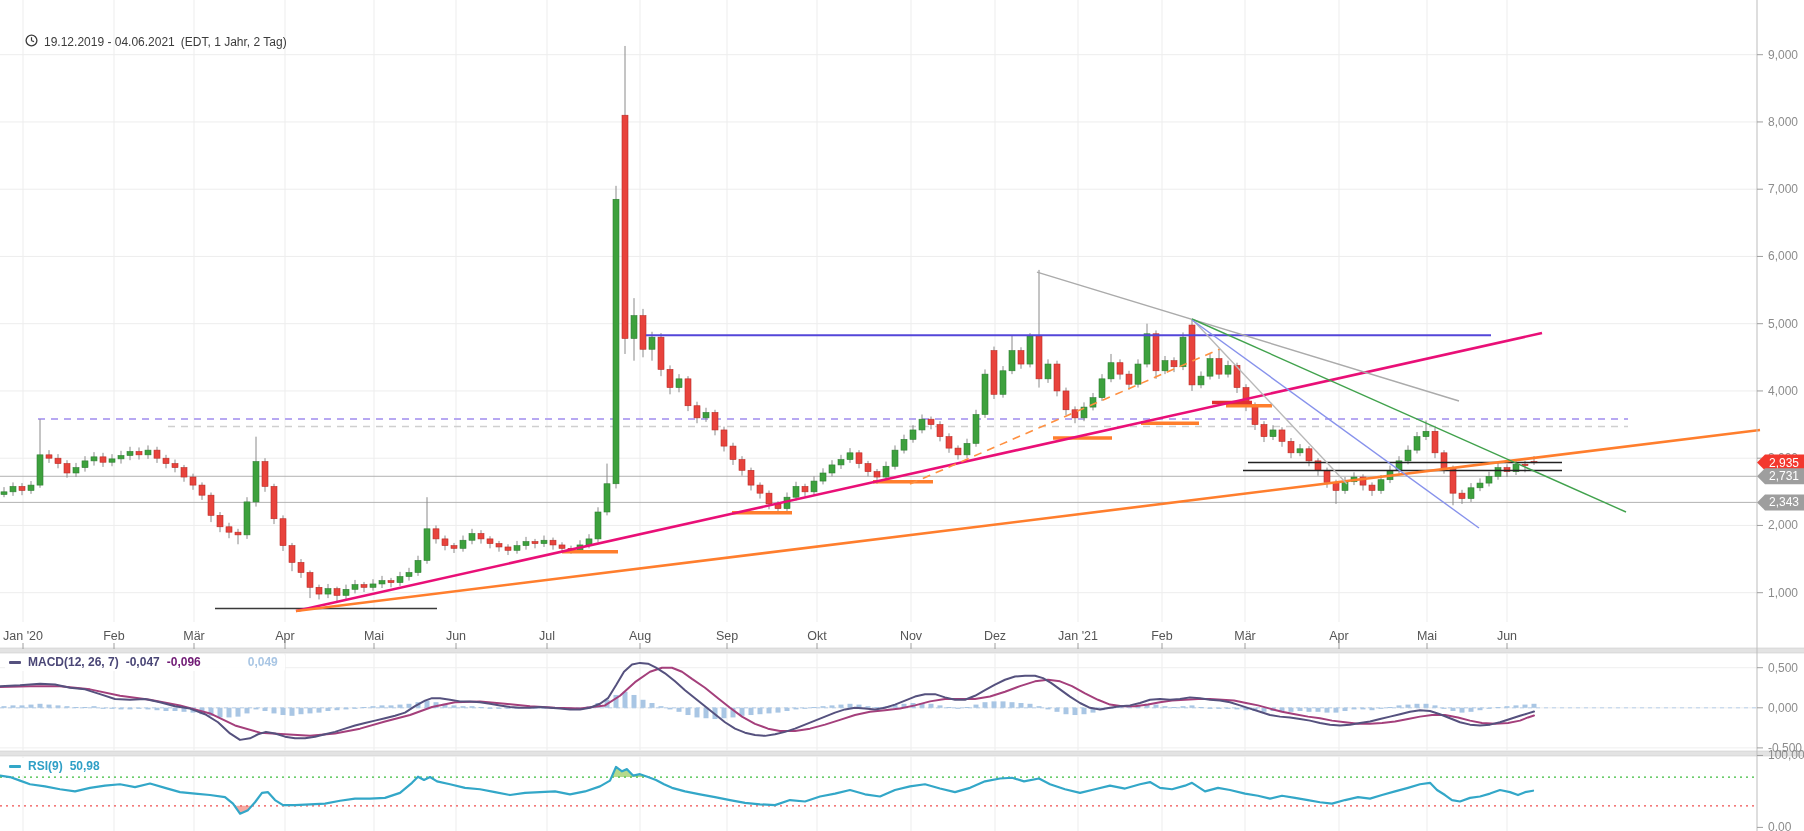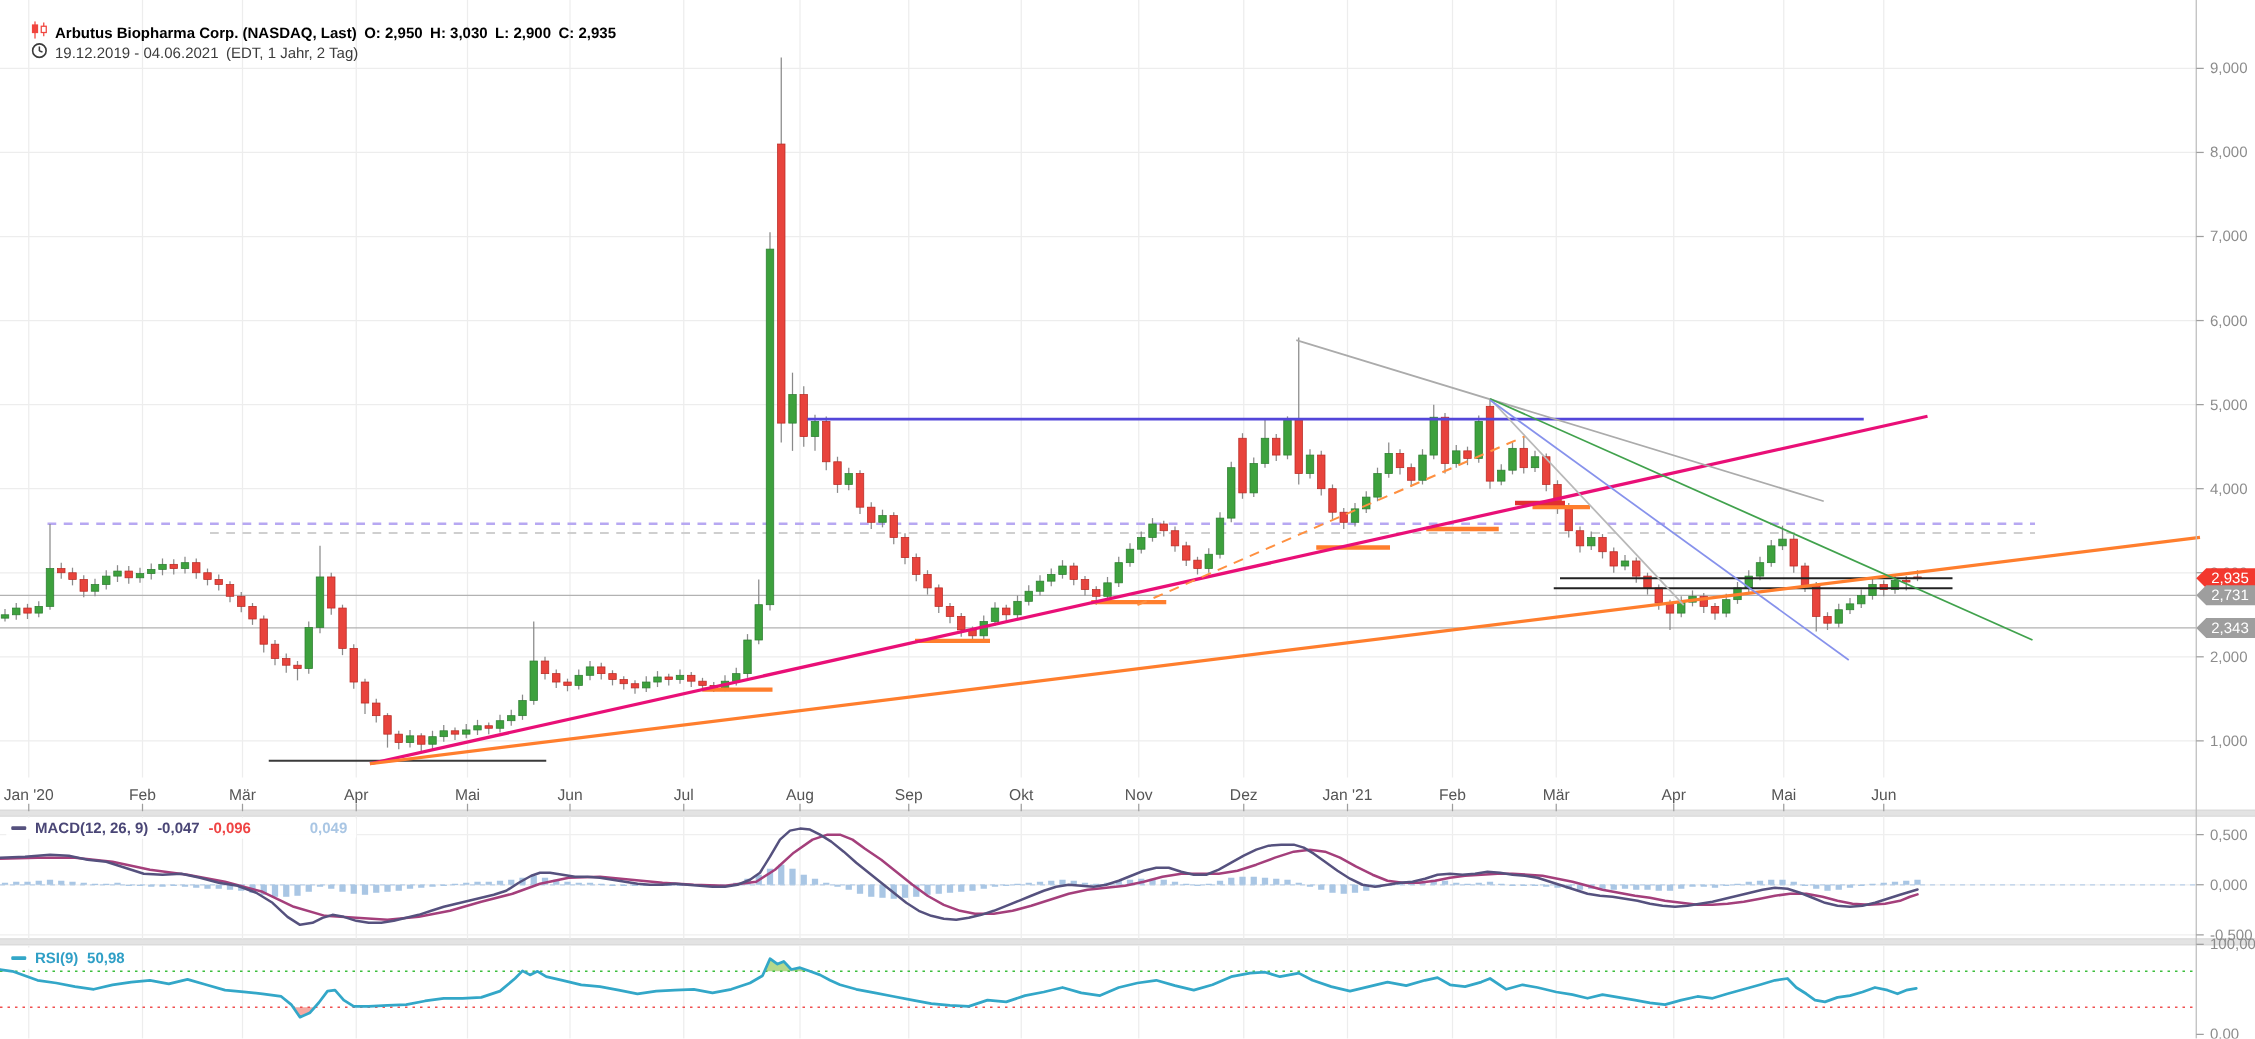--- a/index.html
+++ b/index.html
@@ -727,55 +727,38 @@
       <g>
         <polygon points="1757,462.5712500000001 1765,454.5712500000001 1804,454.5712500000001 1804,470.5712500000001 1765,470.5712500000001" fill="#f3382e"></polygon>
         <text x="1769" y="466.5712500000001" font-size="12" fill="#ffffff" text-anchor="start" font-weight="normal">2,935</text>
         <polygon points="1757,476.29025 1765,468.29025 1804,468.29025 1804,484.29025 1765,484.29025" fill="#9e9e9e"></polygon>
         <text x="1769" y="480.29025" font-size="12" fill="#ffffff" text-anchor="start" font-weight="normal">2,731</text>
         <polygon points="1757,502.3832500000001 1765,494.3832500000001 1804,494.3832500000001 1804,510.3832500000001 1765,510.3832500000001" fill="#9e9e9e"></polygon>
         <text x="1769" y="506.3832500000001" font-size="12" fill="#ffffff" text-anchor="start" font-weight="normal">2,343</text>
       </g>
     </svg>
 
-  <div class="hdr hdr-title">
-    <span>
-      <svg width="13" height="14" viewBox="0 0 13 14">
-        <g stroke="#f0453e" fill="#f0453e">
-          <line x1="3" y1="0" x2="3" y2="14" stroke-width="1"></line>
-            <rect x="1" y="3" width="4" height="6"></rect>
-          <line x1="10" y1="1" x2="10" y2="12" stroke-width="1"></line>
-            <rect x="8" y="4" width="4" height="5" fill="#fff"></rect>
-        </g>
-      </svg>
-    </span>
-    <span class="sym">Arbutus Biopharma Corp. (NASDAQ, Last)</span>
-    <span class="ohlc">O: 2,950</span>
-    <span class="ohlc">H: 3,030</span>
-    <span class="ohlc">L: 2,900</span>
-    <span class="ohlc">C: 2,935</span>
-  </div>
 
   <div class="hdr hdr-date">
     <span>
       <svg width="13" height="13" viewBox="0 0 13 13">
         <circle cx="6.5" cy="6.5" r="5.4" fill="none" stroke="#3c3c3c" stroke-width="1.3"></circle>
         <line x1="6.5" y1="6.8" x2="6.5" y2="3.2" stroke="#3c3c3c" stroke-width="1.2"></line>
         <line x1="6.5" y1="6.8" x2="9" y2="7.6" stroke="#3c3c3c" stroke-width="1.2"></line>
       </svg>
     </span>
     <span>19.12.2019 - 04.06.2021</span>
     <span>(EDT, 1 Jahr, 2 Tag)</span>
   </div>
 
   <div class="legend macd-legend">
     <span class="sw" style="background:#55517e;"></span>
-    <span style="color:#4a4676;">MACD(12, 26, 9)</span>
+    <span style="color:#4a4676;">MACD(12, 26, 7)</span>
     <span style="color:#4a4676;">-0,047</span>
-    <span style="color:#ef4444;">-0,096</span>
+    <span style="color:#701a75;">-0,096</span>
     <span style="color:#a9c6e4;margin-left:40px;">0,049</span>
   </div>
 
   <div class="legend rsi-legend">
     <span class="sw" style="background:#33a7c8;"></span>
     <span style="color:#2f9fc6;">RSI(9)</span>
     <span style="color:#2f9fc6;">50,98</span>
   </div>
 </div>
 

